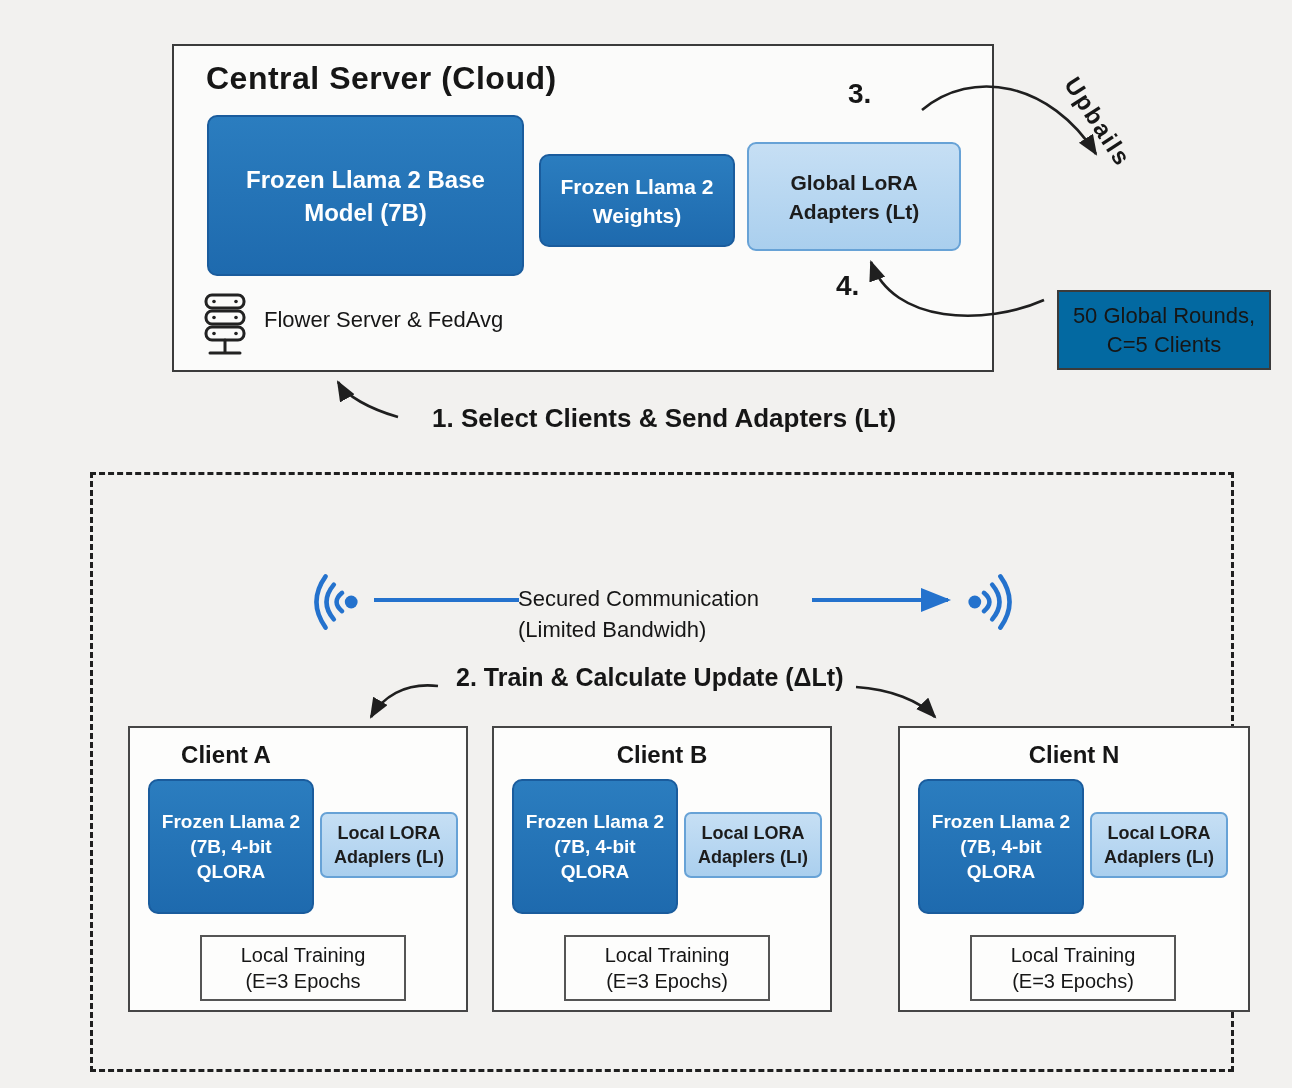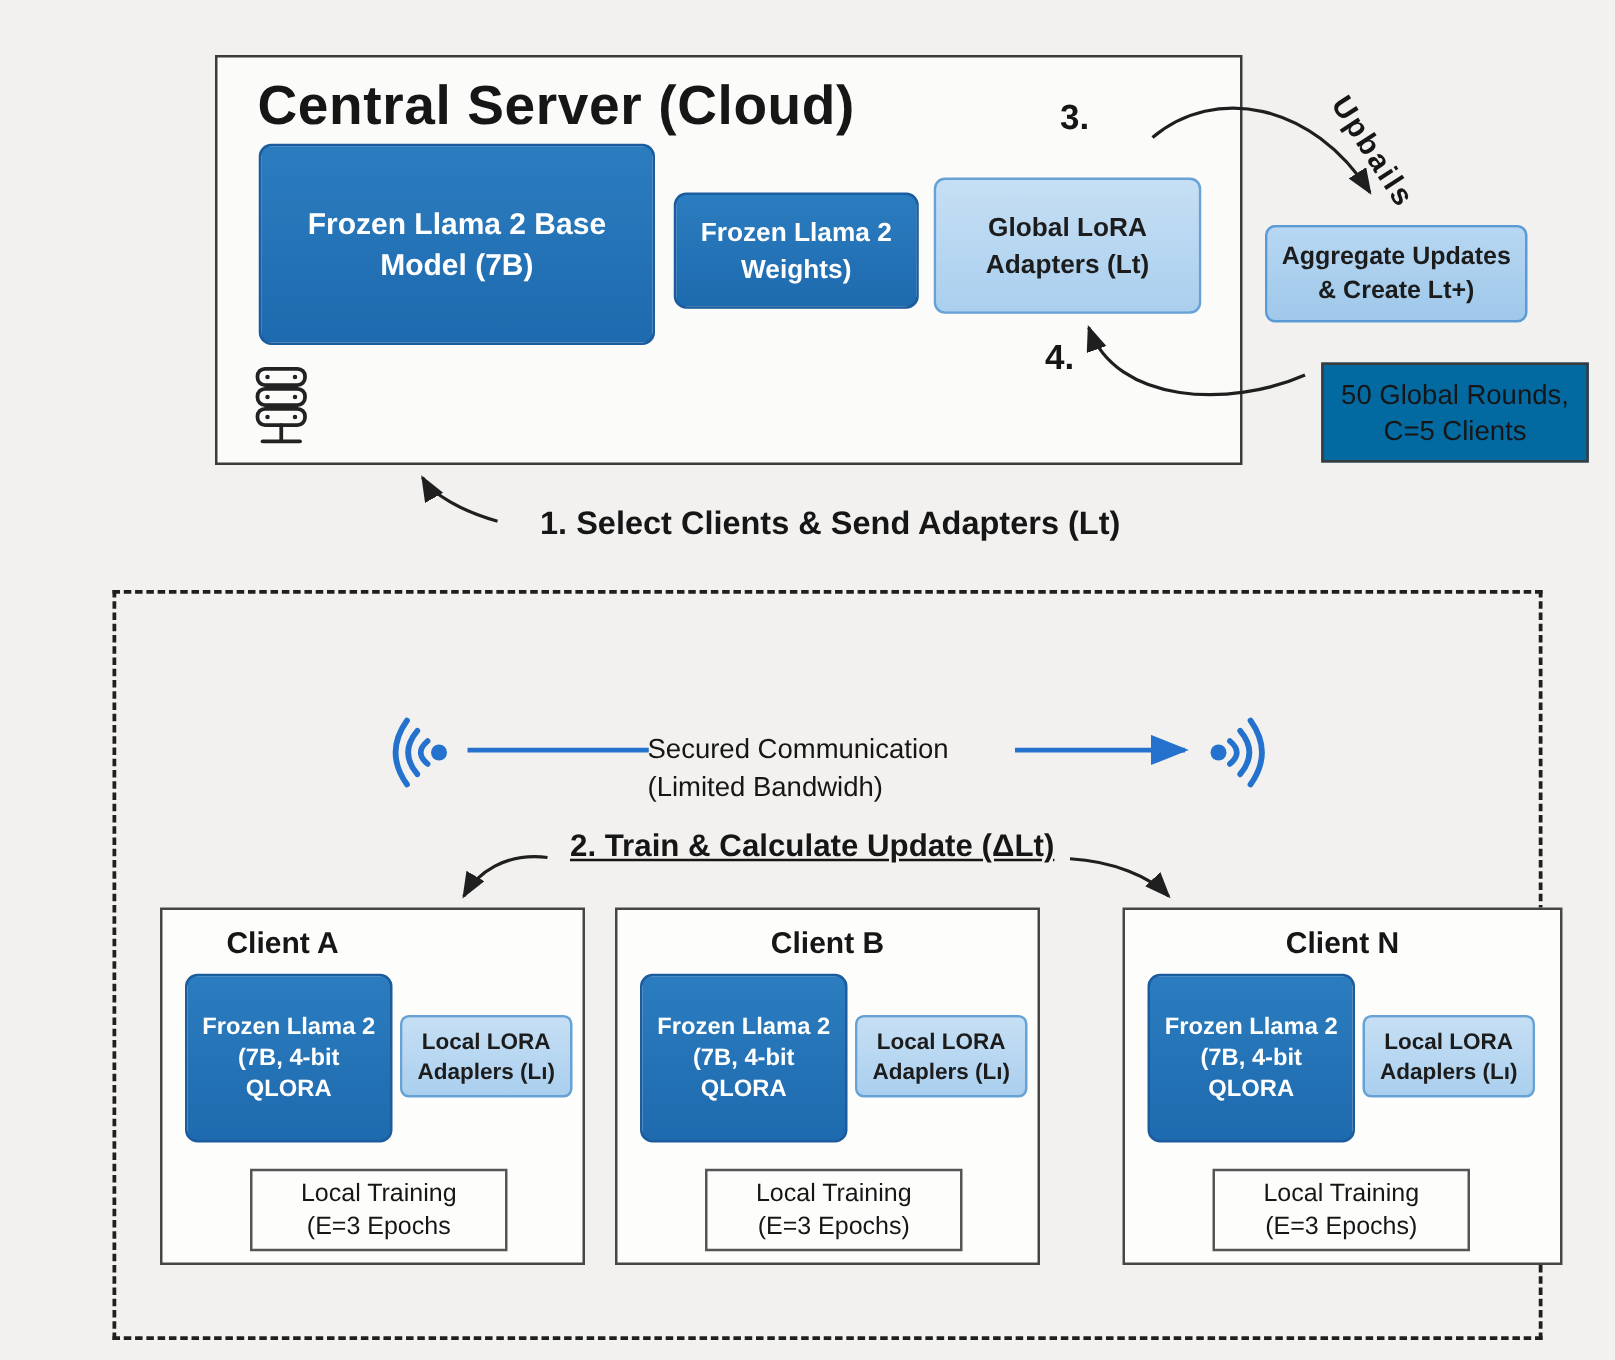--- a/index.html
+++ b/index.html
@@ -9,21 +9,21 @@
   }
   .abs{position:absolute;}
   .ml{white-space:pre-line;}
   .center{display:flex;align-items:center;justify-content:center;text-align:center;}
 
   
   .server-box{
     left:172px;top:44px;width:818px;height:324px;
     background:#fbfbfa;border:2.5px solid #3b3b3b;
   }
-  .server-title{left:32px;top:14px;font-size:44px;font-weight:bold;letter-spacing:.5px;}
+  .server-title{left:32px;top:14px;font-size:32px;font-weight:bold;letter-spacing:.5px;}
   .bluebox{
     background:linear-gradient(180deg,#2b7dbf,#1e6aae);
     border:2px solid #1a5c9d;border-radius:10px;color:#fff;font-weight:bold;
   }
   .lightbox{
     background:linear-gradient(180deg,#c6dff4,#aacfee);
     border:2px solid #67a2d6;border-radius:9px;color:#1c1c1c;font-weight:bold;
   }
   .base-model{left:33px;top:69px;width:313px;height:157px;font-size:24px;line-height:33px;}
   .weights{left:365px;top:108px;width:192px;height:89px;font-size:21px;line-height:29px;}
@@ -51,21 +51,21 @@
   }
 
   .step1{left:432px;top:403px;font-size:26px;font-weight:bold;}
 
   
   .dashed-zone{
     left:90px;top:472px;width:1138px;height:594px;
     border:3.5px dashed #1f1f1f;
   }
   .comm-text{left:518px;top:583px;width:292px;font-size:22px;line-height:31px;}
-  .step2{left:456px;top:663px;font-size:25px;font-weight:bold;text-decoration:underline;}
+  .step2{left:456px;top:663px;font-size:25px;font-weight:bold;}
   .wifi-icon{width:64px;height:88px;}
   .wifi-left{left:300px;top:558px;}
   .wifi-right{left:962px;top:558px;}
 
   
   .client-box{
     top:726px;width:336px;height:282px;
     background:#fdfdfc;border:2.5px solid #464646;
   }
   .client-a{left:128px;}
@@ -106,27 +106,26 @@
       </g>
       <g fill="#222">
         <circle cx="12" cy="9.5" r="1.8"></circle>
           <circle cx="34" cy="9.5" r="1.8"></circle>
         <circle cx="12" cy="25.5" r="1.8"></circle>
           <circle cx="34" cy="25.5" r="1.8"></circle>
         <circle cx="12" cy="41.5" r="1.8"></circle>
           <circle cx="34" cy="41.5" r="1.8"></circle>
       </g>
     </svg>
+    <div class="abs flower-label">Flower Server &amp; FedAvg</div>
   </div>
 
   <div class="abs step3">3.</div>
   <div class="abs step4">4.</div>
   <div class="abs uploads">Upbails</div>
-  <div class="abs aggregate center ml">Aggregate Updates
-&amp; Create Lt+)</div>
   <div class="abs rounds center ml">50 Global Rounds,
 C=5 Clients</div>
 
   <div class="abs step1">1. Select Clients &amp; Send Adapters (Lt)</div>
 
   <div class="abs dashed-zone"></div>
 
   <svg class="abs wifi-icon wifi-left" viewBox="0 0 70 92">
     <g fill="none" stroke="#2472cd" stroke-width="5" stroke-linecap="round">
       <path d="M 46 36 Q 34 46 46 56"></path>

